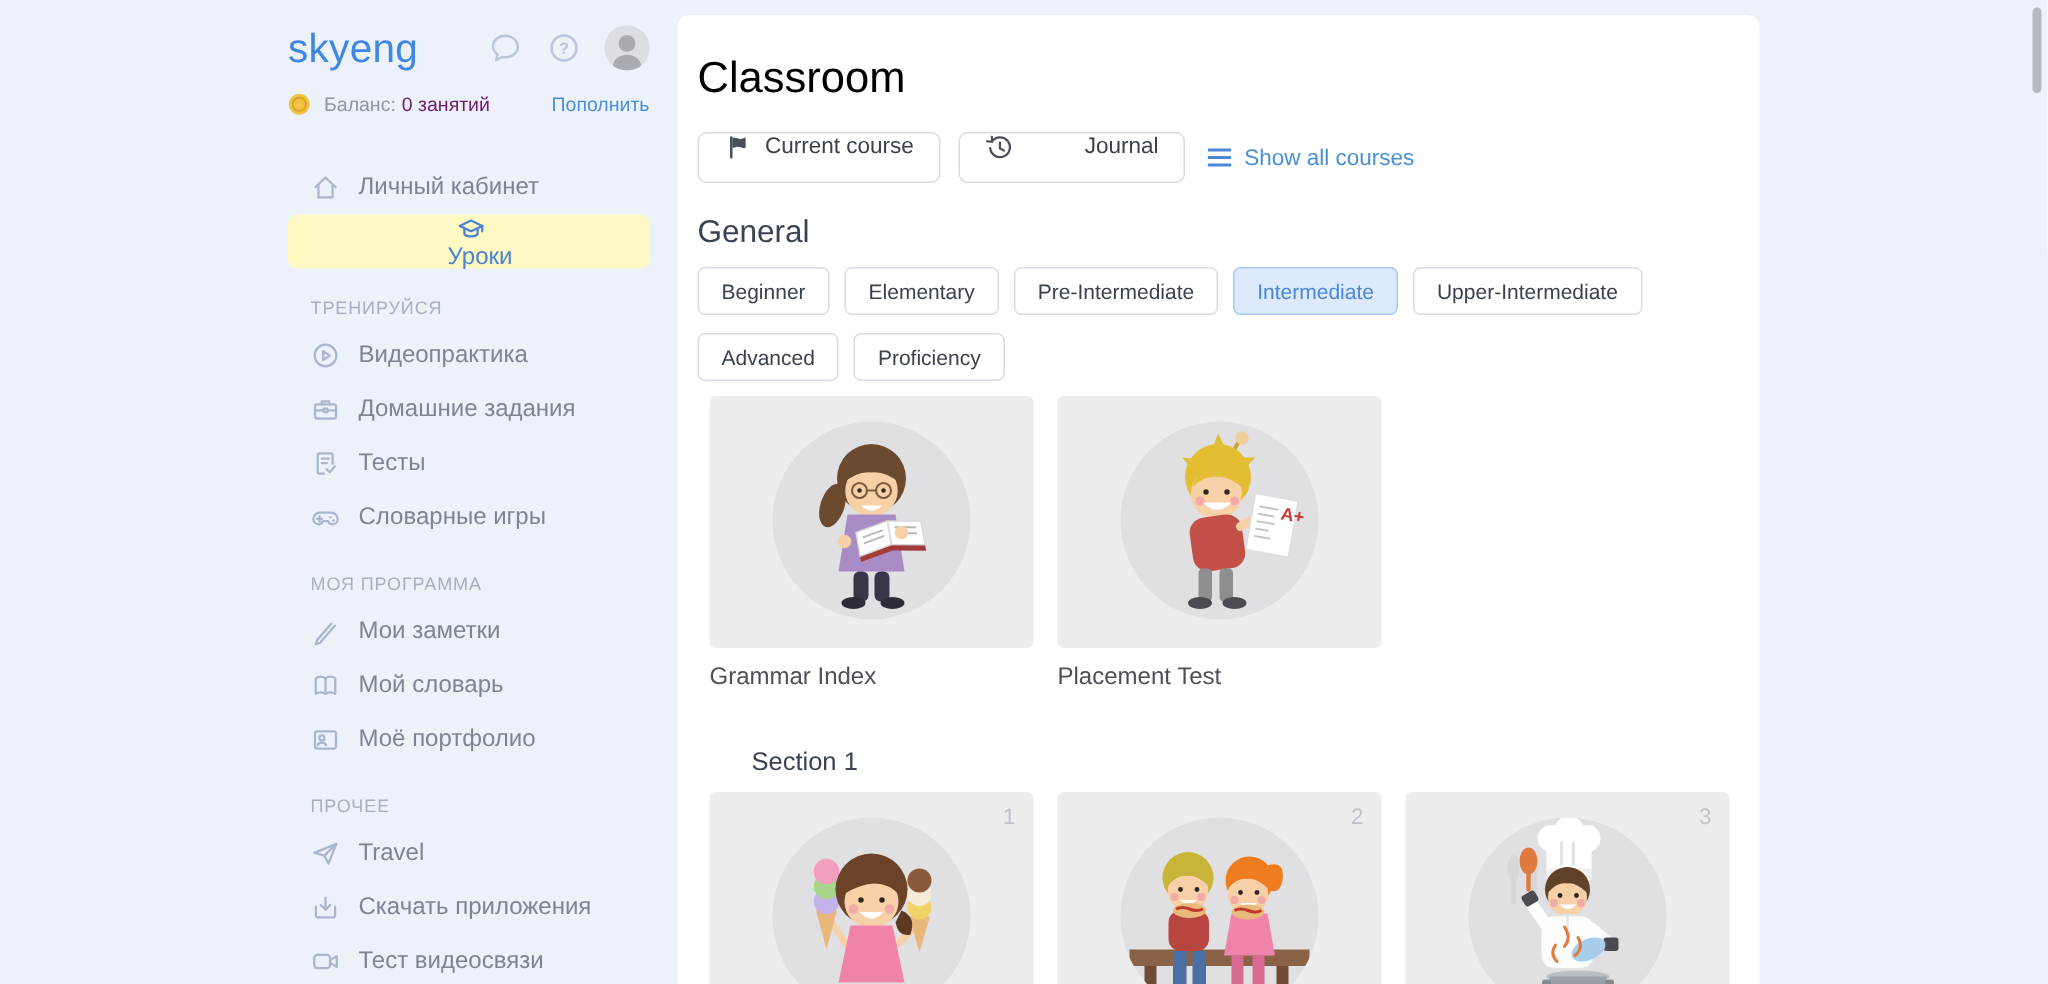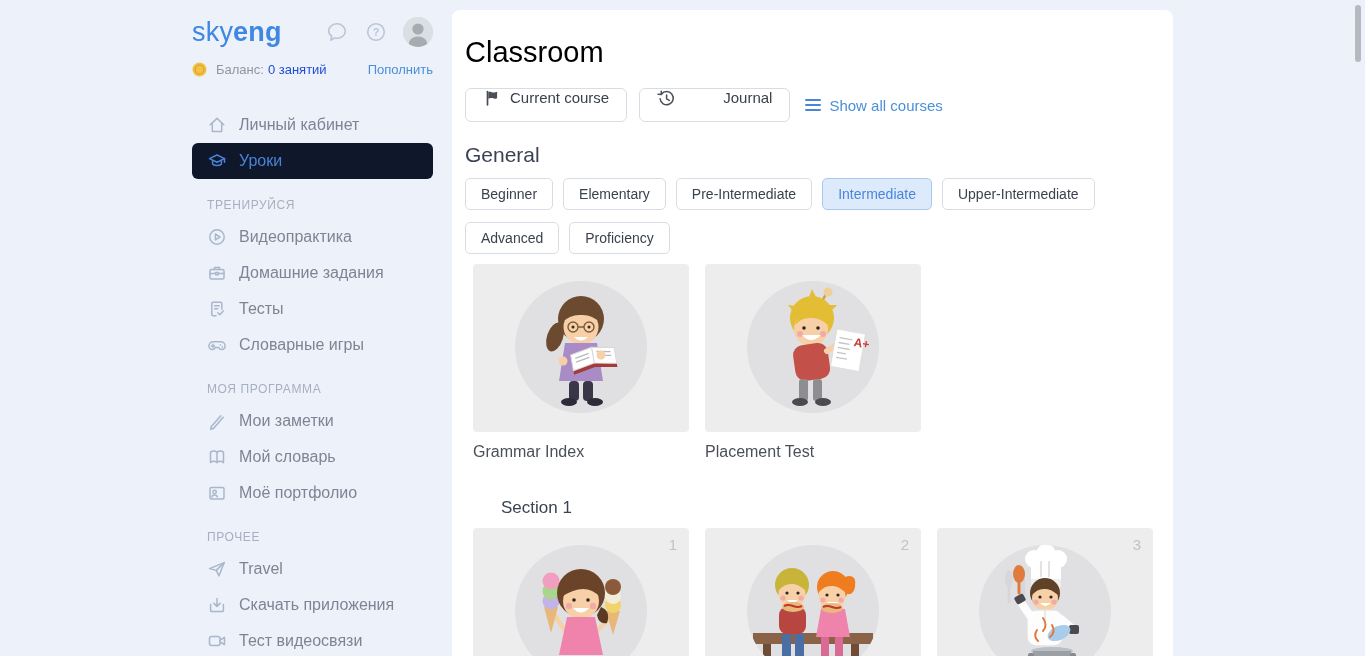--- a/index.html
+++ b/index.html
@@ -10,37 +10,37 @@
     color:#7d8594;
     position:relative;
   }
   .app { width:981px; margin:0 auto; display:flex; }
 
   
   .sidebar { width:241px; flex-shrink:0; padding-top:15px; }
   .logo-row { display:flex; align-items:center; height:34px; }
   .logo { font-size:27px; color:#3e87e2; letter-spacing:0.2px; cursor:pointer; }
   .logo .sky { font-weight:400; }
-  .logo .eng { font-weight:700;text-align:right; }
+  .logo .eng { font-weight:400;text-align:right; }
   .top-icons { margin-left:auto; display:flex; align-items:center; gap:15px; }
   .round-icon { width:24px; height:24px; color:#bac6d9; cursor:pointer; }
   .avatar { width:30px; height:30px; border-radius:50%; overflow:hidden; background:#dbdee3; cursor:pointer; }
 
   .balance-row { display:flex; align-items:center; margin-top:13px; font-size:13px; }
   .balance-label { color:#8f96a5; margin-left:9px; }
-  .balance-value { color:#1d4ed8; margin-left:4px; }
+  .balance-value { color:#701a75; margin-left:4px; }
   .topup-link { color:#4a8fd9; margin-left:auto; cursor:pointer; text-decoration:none;padding-left:36px; }
 
   .nav { margin-top:30px; }
   .nav-item {
     display:flex; align-items:center; height:36px; padding-left:15px;
     border-radius:6px; font-size:16px; color:#7d8594; cursor:pointer;
   }
   .nav-item .nav-icon { width:20px; height:20px; margin-right:12px; color:#a9b6cc; flex-shrink:0; }
-  .nav-item.active { background:#0f172a; color:#4a82d8; }
+  .nav-item.active { background:#fef9c3; color:#4a82d8;flex-direction:column; }
   .nav-item.active .nav-icon { color:#4a82d8; }
   .nav-header {
     margin:19px 0 7px 15px; font-size:12px; color:#a7b0c0;
     letter-spacing:0.6px;
   }
   svg { display:block; }
 
   
   .content-card {
     width:721px; margin-left:19px; margin-top:10px; height:646px;

